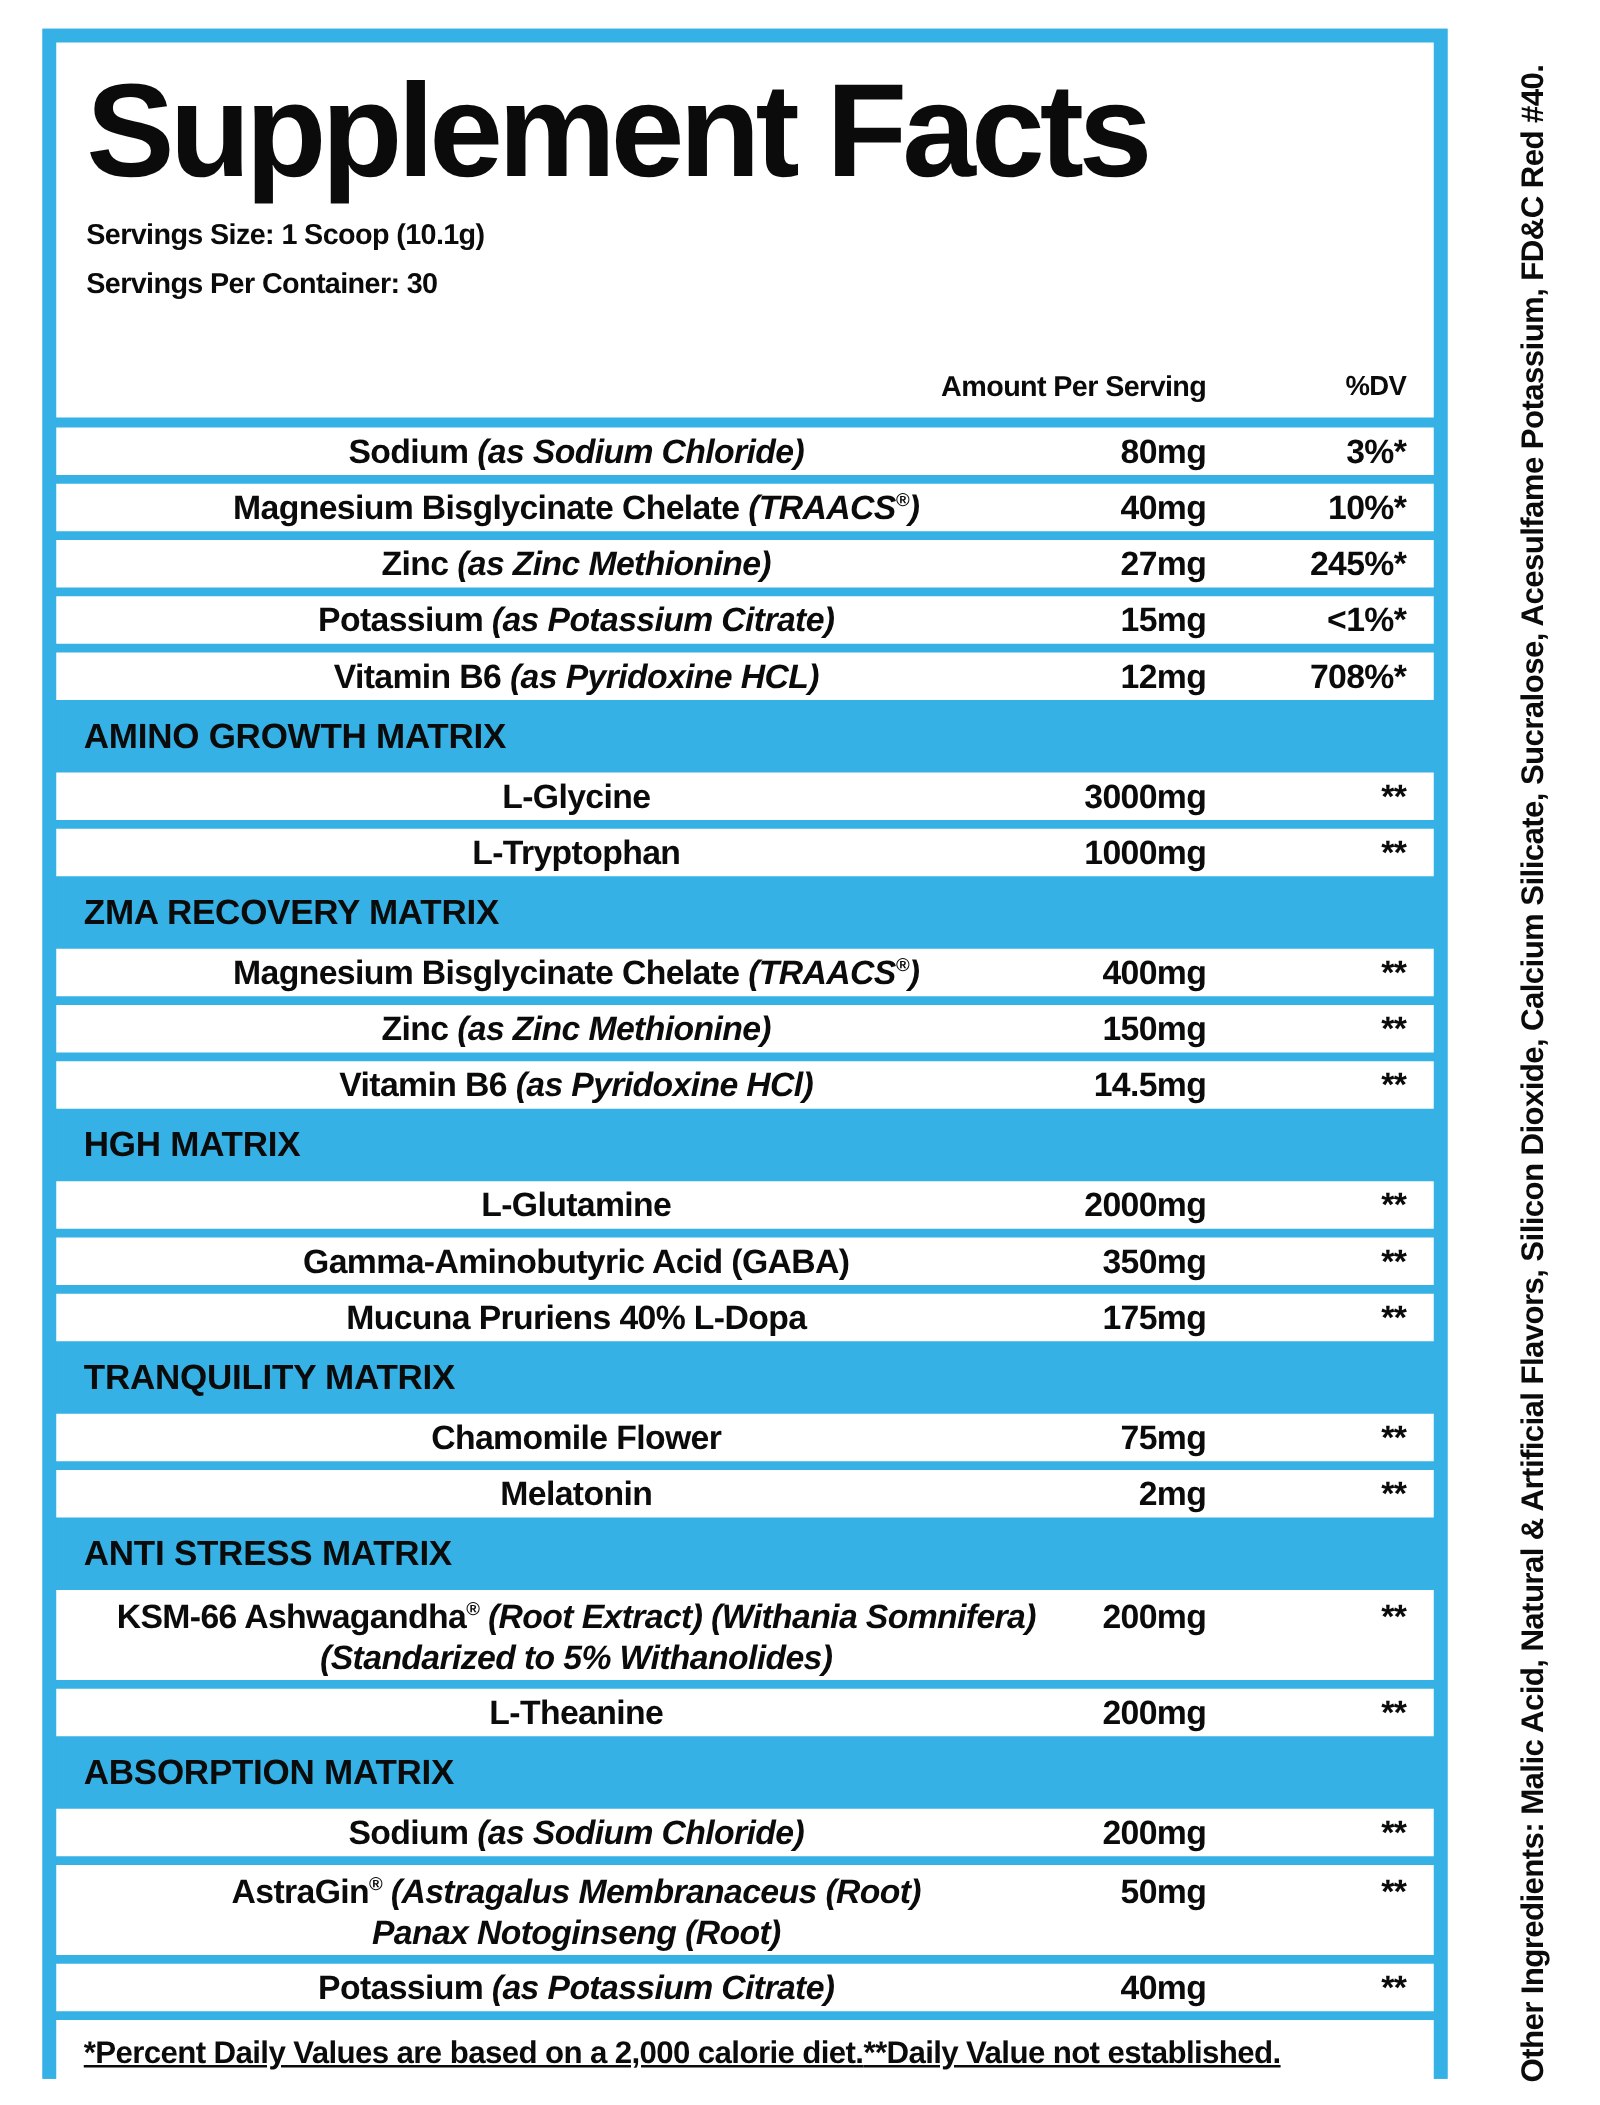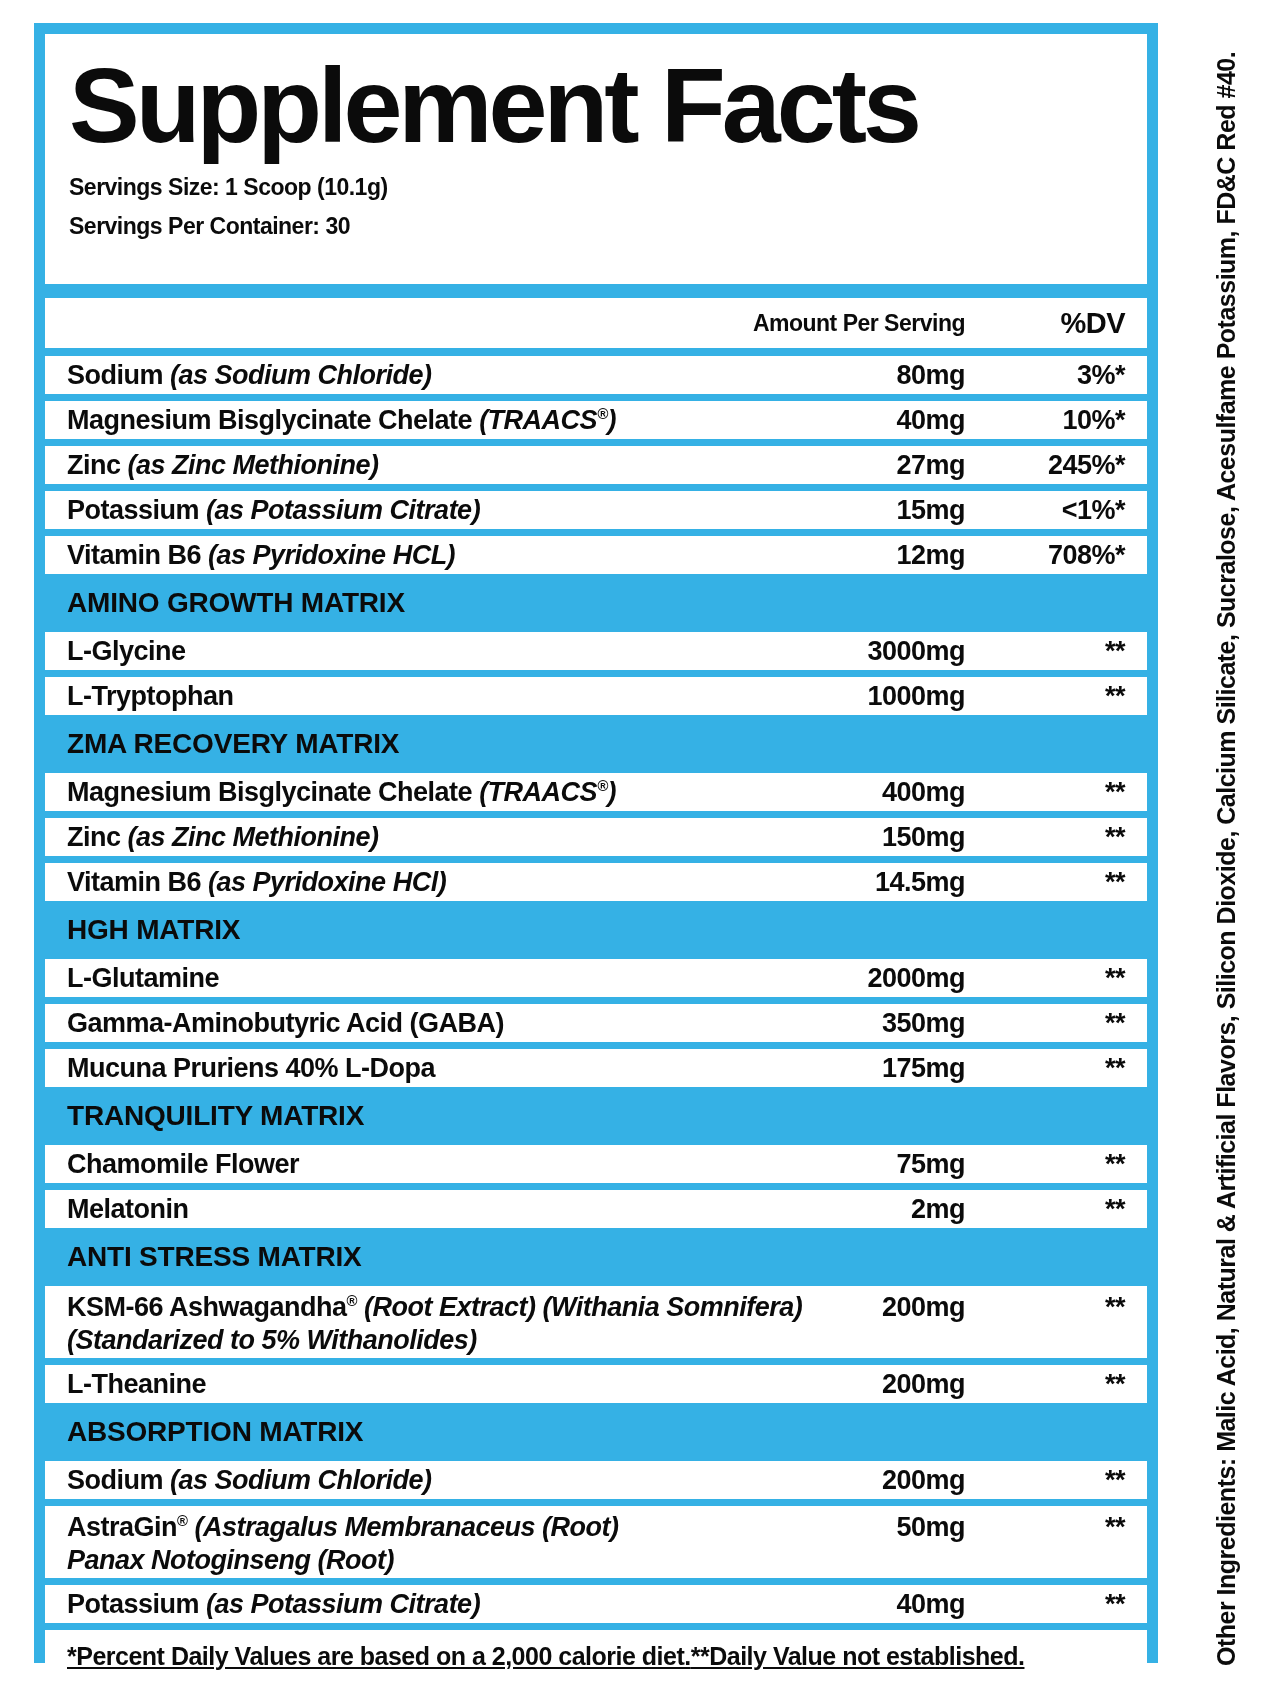--- a/index.html
+++ b/index.html
@@ -25,21 +25,20 @@
     border: 11px solid var(--blue);
     background: var(--blue);
     display: flex;
     flex-direction: column;
   }
 
   .header-section {
     background: var(--paper);
     height: 250px;
     padding: 18px 22px 0 24px;
-    margin-bottom: 14px;
     flex: none;
   }
   .sf-title {
     font-size: 106px;
     font-weight: bold;
     letter-spacing: -4px;
     line-height: 1.0;
     white-space: nowrap;
   }
   .serving-line {
@@ -58,21 +57,21 @@
     align-items: center;
     padding: 0 22px;
     margin-bottom: 8px;
   }
   .col-header .spacer { flex: 1; }
   .col-amount-label {
     font-size: 23px; font-weight: bold; letter-spacing: -0.5px;
     text-align: right; white-space: nowrap;
   }
   .col-dv-label {
-    width: 160px; font-size: 29px; font-weight: bold;
+    width: 160px; font-size: 22px; font-weight: bold;
     text-align: right; white-space: nowrap; letter-spacing: -0.5px;
   }
 
   #rows { display: flex; flex-direction: column; flex: none; }
 
   .row {
     background: var(--paper);
     min-height: 38px;
     margin-bottom: 7px;
     display: flex;
@@ -80,21 +79,21 @@
     padding: 0 22px;
     font-size: 27px;
     font-weight: bold;
     letter-spacing: -0.5px;
   }
   .row.two-line {
     min-height: 72px;
     align-items: flex-start;
     padding-top: 5px;
   }
-  .row .name { flex: 1; line-height: 1.22; }
+  .row .name { flex: 1; line-height: 1.22; text-align: center; }
   .row .name .detail, .row .name i { font-style: italic; }
   .row .name .line2 { line-height: 1.25; }
   .row .amount { width: 110px; text-align: right; white-space: nowrap; line-height: 1.22; }
   .row .dv { width: 160px; text-align: right; white-space: nowrap; line-height: 1.22; }
   .row sup { font-size: 55%; vertical-align: super; line-height: 0; }
 
   .section-row {
     background: transparent;
     height: 44px;
     margin-bottom: 7px;

